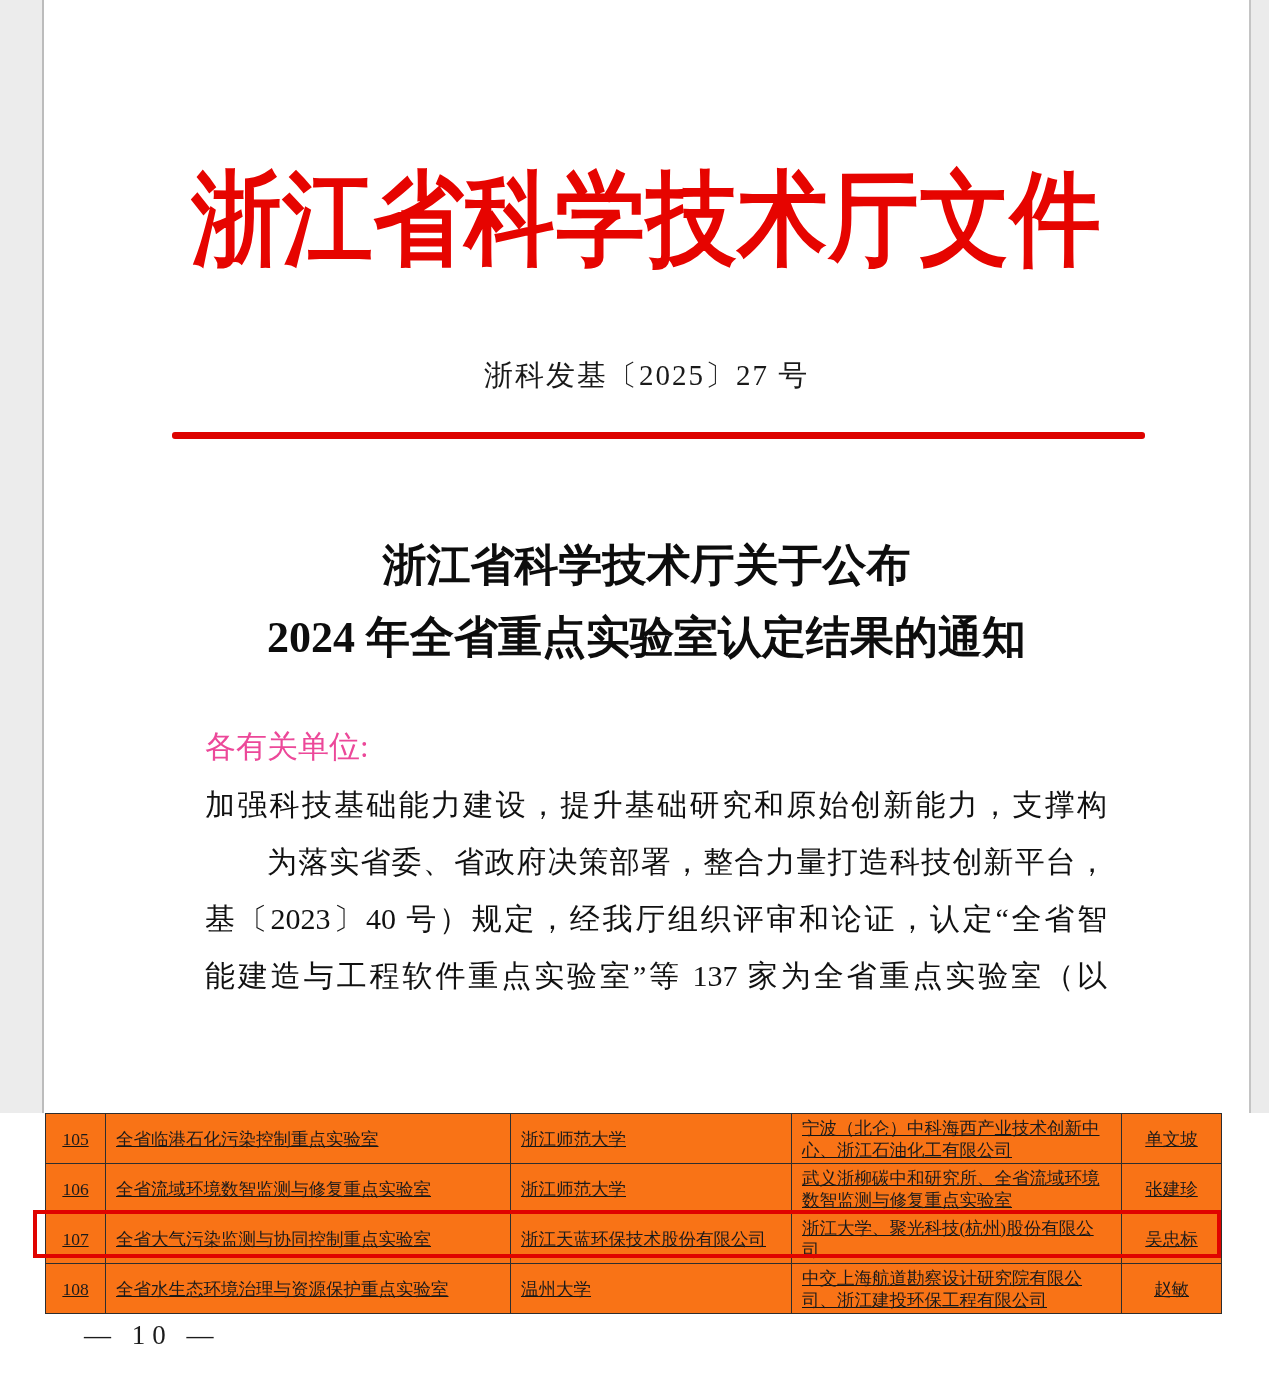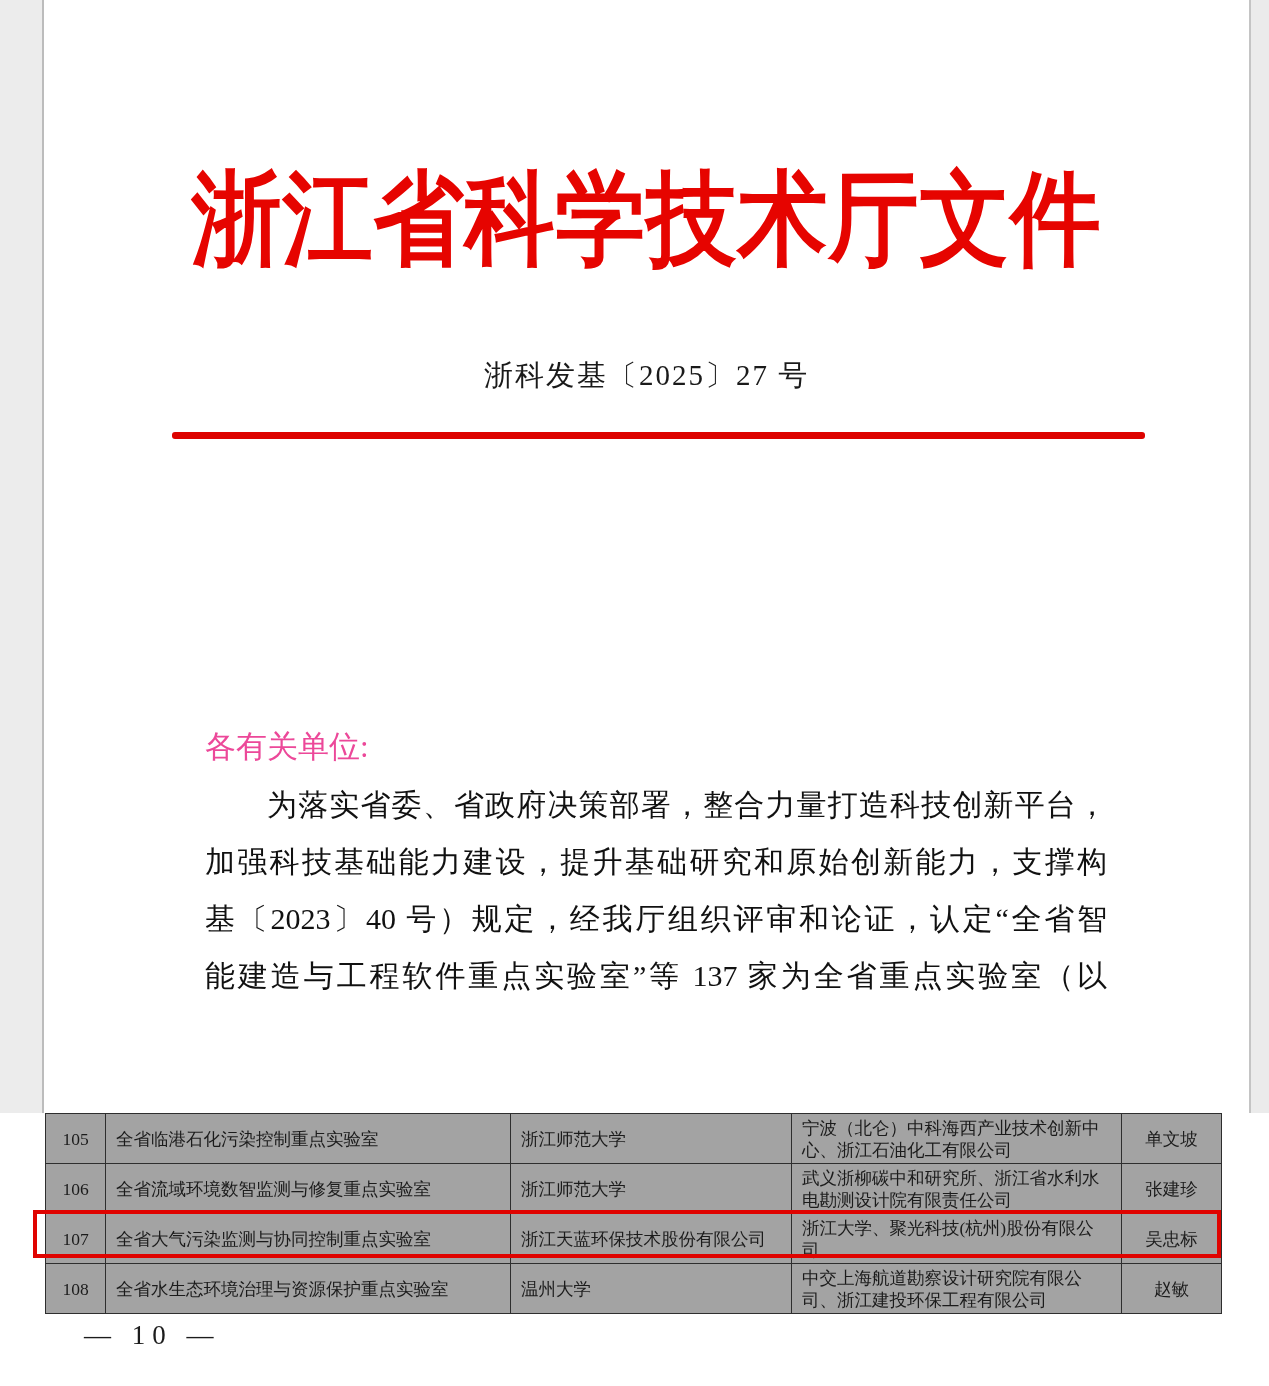--- a/index.html
+++ b/index.html
@@ -43,21 +43,21 @@
     position:absolute; left:205px; top:776px; width:902px; font-size:30px; color:#111;
   }
   .body-line {
     height:57px; line-height:57px; white-space:nowrap;
     text-align:justify; text-align-last:justify;
   }
   .body-line.indent { padding-left:62px; }
   .body-line.last { text-align-last:left; }
   
   .table-wrap { position:absolute; left:45px; top:1113px; }
-  table.results { border-collapse:collapse; table-layout:fixed; width:1176px; background:#a3a3a3; }
+  table.results { border-collapse:collapse; table-layout:fixed; width:1176px; background:#f97316;text-decoration:underline; }
   table.results td {
     border:1.5px solid #2e2e2e; vertical-align:middle;
     font-size:17.5px; line-height:22px; color:#1b1b1b; padding:2px 10px;
   }
   table.results tr { height:50px; }
   td.c-no { text-align:center; padding:0; font-size:17px; font-family:"Liberation Serif","DejaVu Serif",serif; }
   td.c-name { text-align:center; padding:0 4px; font-size:18px; }
   td.c-partners { font-size:17px; line-height:21px; padding:2px 8px; }
   .highlight-box {
     position:absolute; left:33px; top:1210px; width:1188px; height:48px;
@@ -75,26 +75,30 @@
 
   <div class="edge-left"></div>
   <div class="edge-right"></div>
 
   <div class="header-title">浙江省科学技术厅文件</div>
 
   <div class="doc-number">浙科发基〔2025〕27 号</div>
 
   <div class="red-rule"></div>
 
+  <div class="notice-title">
+    <div>浙江省科学技术厅关于公布</div>
+    <div>2024 年全省重点实验室认定结果的通知</div>
+  </div>
 
   <div class="salutation">各有关单位:</div>
 
   <div class="body-text">
+    <div class="body-line">加强科技基础能力建设，提升基础研究和原始创新能力，支撑构</div>
     <div class="body-line indent">为落实省委、省政府决策部署，整合力量打造科技创新平台，</div>
-    <div class="body-line">加强科技基础能力建设，提升基础研究和原始创新能力，支撑构</div>
     <div class="body-line">基〔2023〕40 号）规定，经我厅组织评审和论证，认定“全省智</div>
     <div class="body-line">能建造与工程软件重点实验室”等 137 家为全省重点实验室（以</div>
   </div>
 
   <div class="table-wrap">
     <table class="results">
       <colgroup>
         <col style="width:60px">
           <col style="width:405px">
           <col style="width:281px">
@@ -106,21 +110,21 @@
           <td class="c-no">105</td>
           <td>全省临港石化污染控制重点实验室</td>
           <td>浙江师范大学</td>
           <td class="c-partners">宁波（北仑）中科海西产业技术创新中心、浙江石油化工有限公司</td>
           <td class="c-name">单文坡</td>
         </tr>
         <tr>
           <td class="c-no">106</td>
           <td>全省流域环境数智监测与修复重点实验室</td>
           <td>浙江师范大学</td>
-          <td class="c-partners">武义浙柳碳中和研究所、浙江省水利水电勘测设计院有限责任公司</td>
+          <td class="c-partners">武义浙柳碳中和研究所、全省流域环境数智监测与修复重点实验室</td>
           <td class="c-name">张建珍</td>
         </tr>
         <tr>
           <td class="c-no">107</td>
           <td>全省大气污染监测与协同控制重点实验室</td>
           <td>浙江天蓝环保技术股份有限公司</td>
           <td class="c-partners">浙江大学、聚光科技(杭州)股份有限公司</td>
           <td class="c-name">吴忠标</td>
         </tr>
         <tr>

